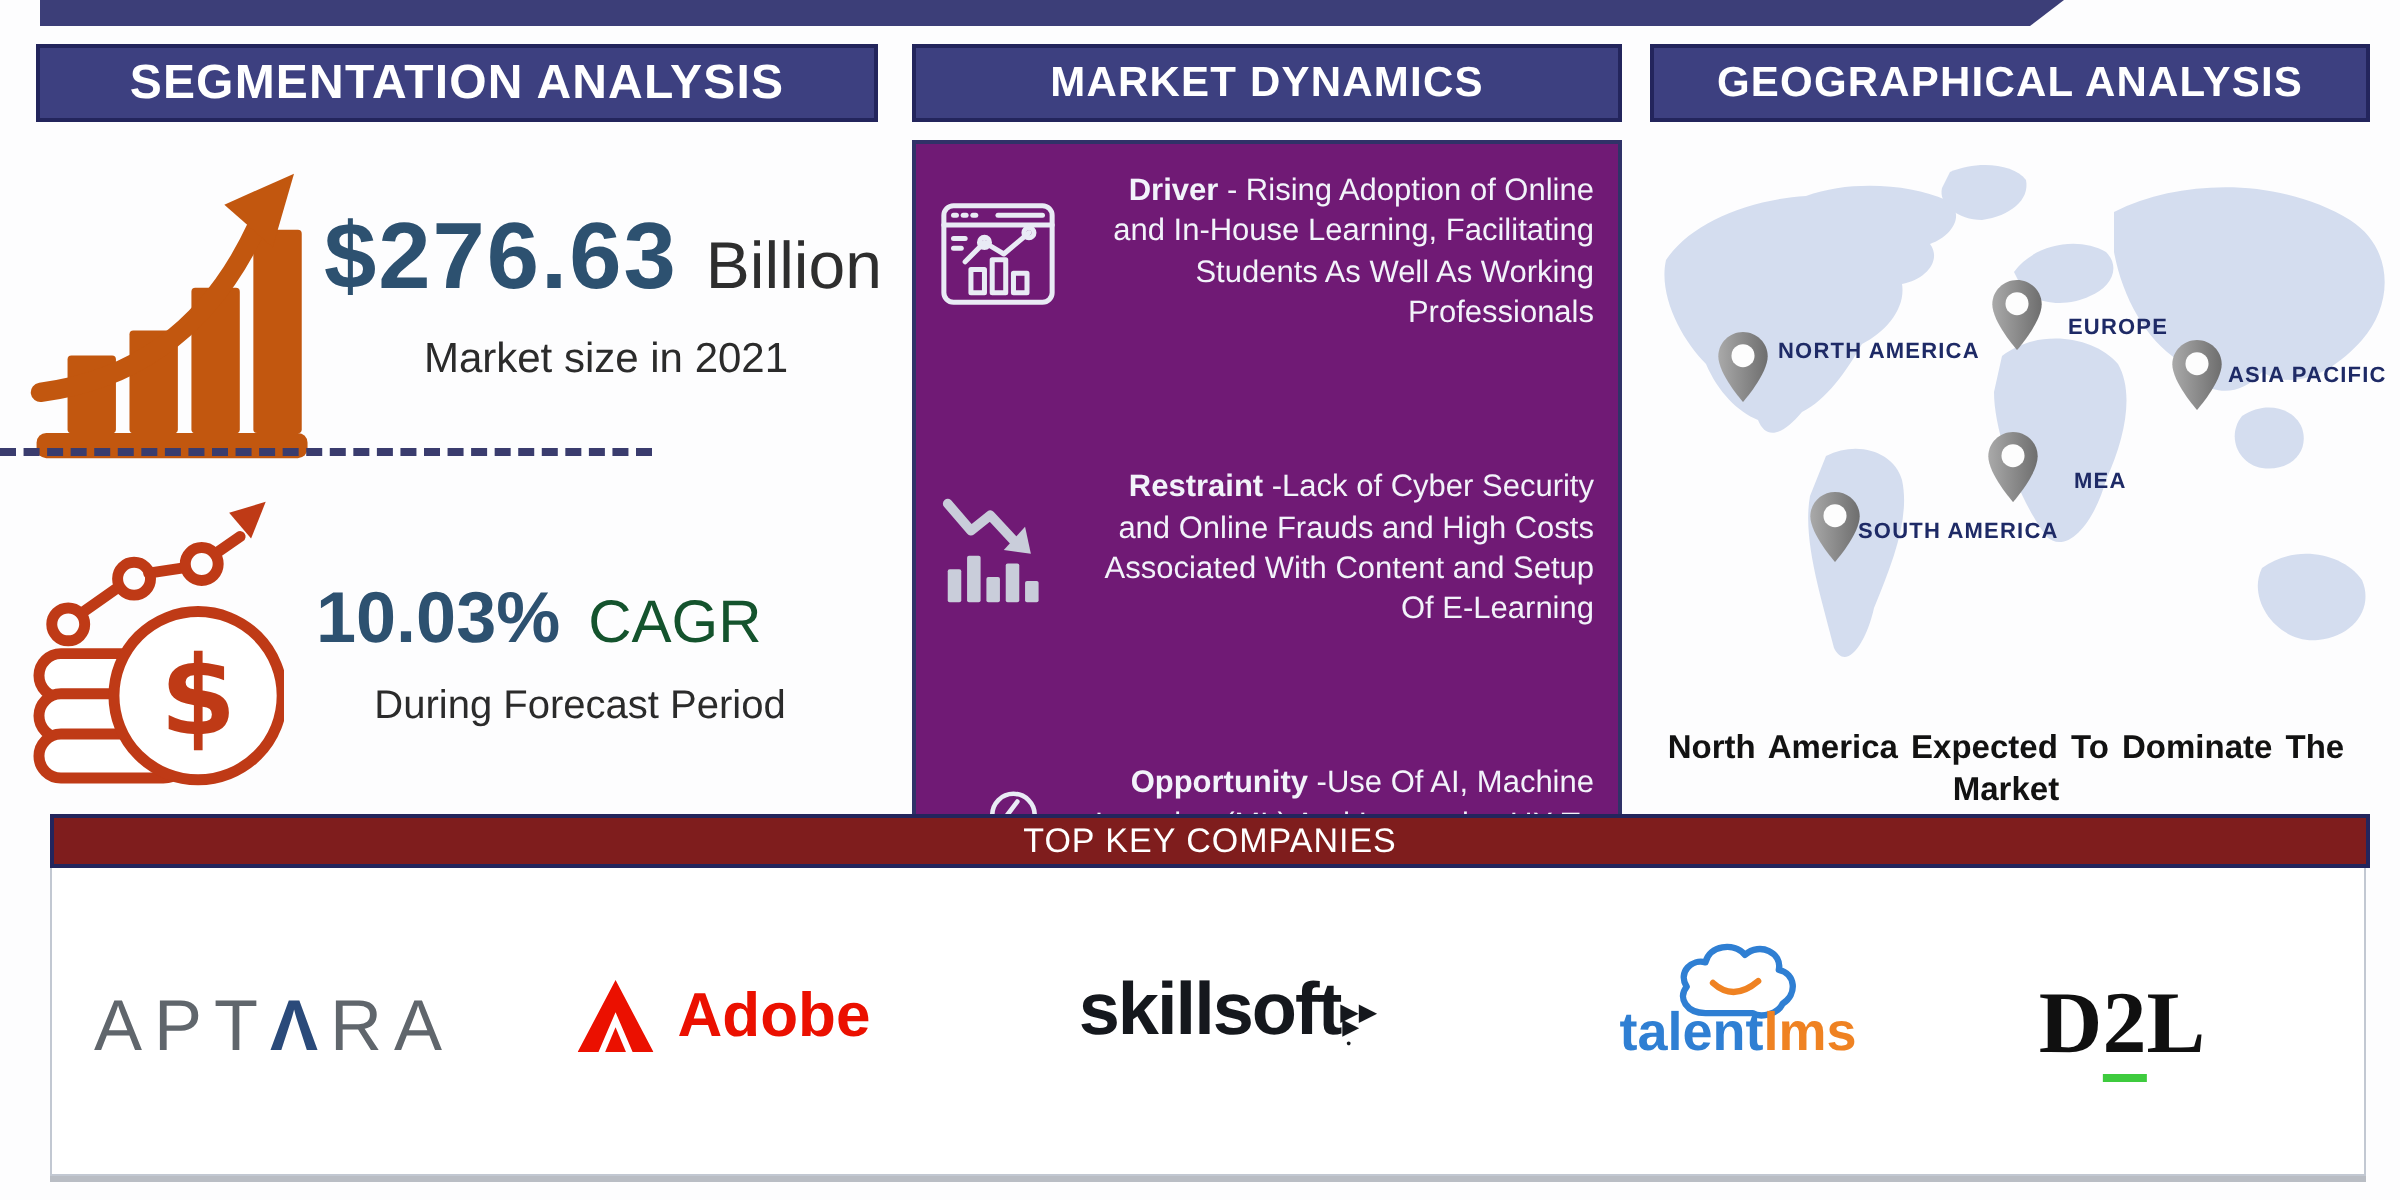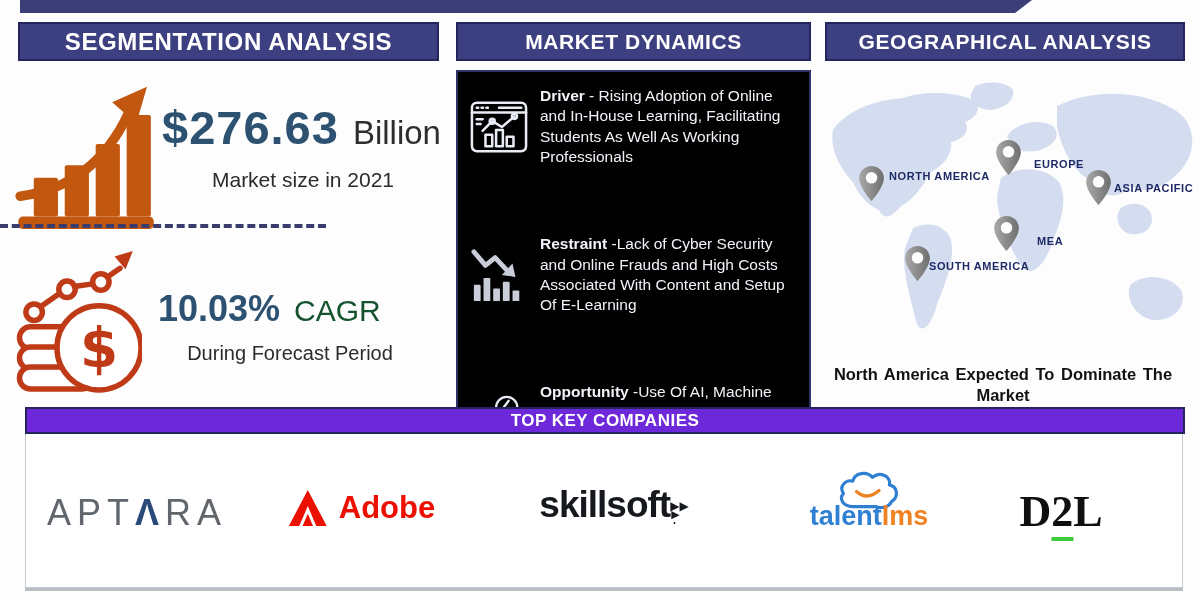--- a/index.html
+++ b/index.html
@@ -23,38 +23,38 @@
   .big-unit{font-size:33px;color:#2e2e2e;}
   .value-caption{position:absolute;left:160px;top:168px;width:286px;text-align:center;font-size:21px;color:#2b2b2b;}
   .dashed-divider{position:absolute;left:0;top:224px;width:326px;border-top:4px dashed #3a3c6e;}
   .coins-icon{position:absolute;left:14px;top:246px;}
   .cagr-line{position:absolute;left:158px;top:288px;display:flex;align-items:baseline;gap:14px;white-space:nowrap;}
   .cagr-value{font-size:36px;font-weight:bold;color:#2d5170;}
   .cagr-unit{font-size:30px;color:#14532d;}
   .cagr-caption{position:absolute;left:162px;top:342px;width:256px;text-align:center;font-size:20px;color:#2b2b2b;}
 
   
-  .dyn-panel{position:absolute;left:456px;top:70px;width:355px;height:412px;background:#000000;
+  .dyn-panel{position:absolute;left:456px;top:70px;width:355px;height:412px;background:#701a75;
     border:2px solid #303268;box-sizing:border-box;display:flex;flex-direction:column;
-    justify-content:space-between;padding:14px 12px 16px 10px;}
+    justify-content:space-between;padding:14px 12px 16px 10px;text-align:right;}
   .dyn-row{display:flex;align-items:center;gap:10px;}
   .dyn-ic{flex:0 0 62px;display:flex;justify-content:center;}
   .dyn-text{color:#f2f3fa;font-size:15.5px;line-height:1.32;}
   .dyn-text b{font-weight:bold;}
 
   
   .map-wrap{position:absolute;left:825px;top:78px;width:375px;height:285px;}
   .pin{position:absolute;width:25px;height:35px;}
   .region-label{position:absolute;font-size:11px;font-weight:bold;color:#1e2a66;letter-spacing:.6px;white-space:nowrap;}
   .geo-caption{position:absolute;left:830px;top:364px;width:346px;text-align:center;
     font-size:16.5px;font-weight:bold;color:#121212;line-height:1.25;word-spacing:2px;}
 
   
-  .comp-bar{position:absolute;left:25px;top:407px;width:1160px;height:27px;background:#6d28d9;
-    border:2px solid #23255c;box-sizing:border-box;color:#fff;font-weight:bold;font-size:17px;
+  .comp-bar{position:absolute;left:25px;top:407px;width:1160px;height:27px;background:#7f1d1d;
+    border:2px solid #23255c;box-sizing:border-box;color:#fff;font-weight:normal;font-size:17px;
     display:flex;align-items:center;justify-content:center;letter-spacing:.5px;}
   .logo-box{position:absolute;left:25px;top:434px;width:1158px;height:154px;background:#fff;
     border:1px solid #c2c8d2;border-top:none;box-sizing:border-box;box-shadow:0 3px 0 rgba(130,136,148,.55);padding-left:40px;}
   .logo{position:absolute;transform:translateX(-50%);white-space:nowrap;}
   .aptara{left:111px;top:58px;font-size:36px;color:#60666c;letter-spacing:6px;}
   .aptara .caret{color:#2a4a7a;font-weight:bold;}
   .adobe{left:336px;top:56px;display:flex;align-items:center;gap:12px;}
   .adobe-word{font-size:31px;font-weight:bold;color:#eb1000;}
   .skillsoft{left:588px;top:50px;display:flex;align-items:flex-end;}
   .ss-word{font-size:37px;font-weight:bold;color:#15181d;letter-spacing:-1px;}

